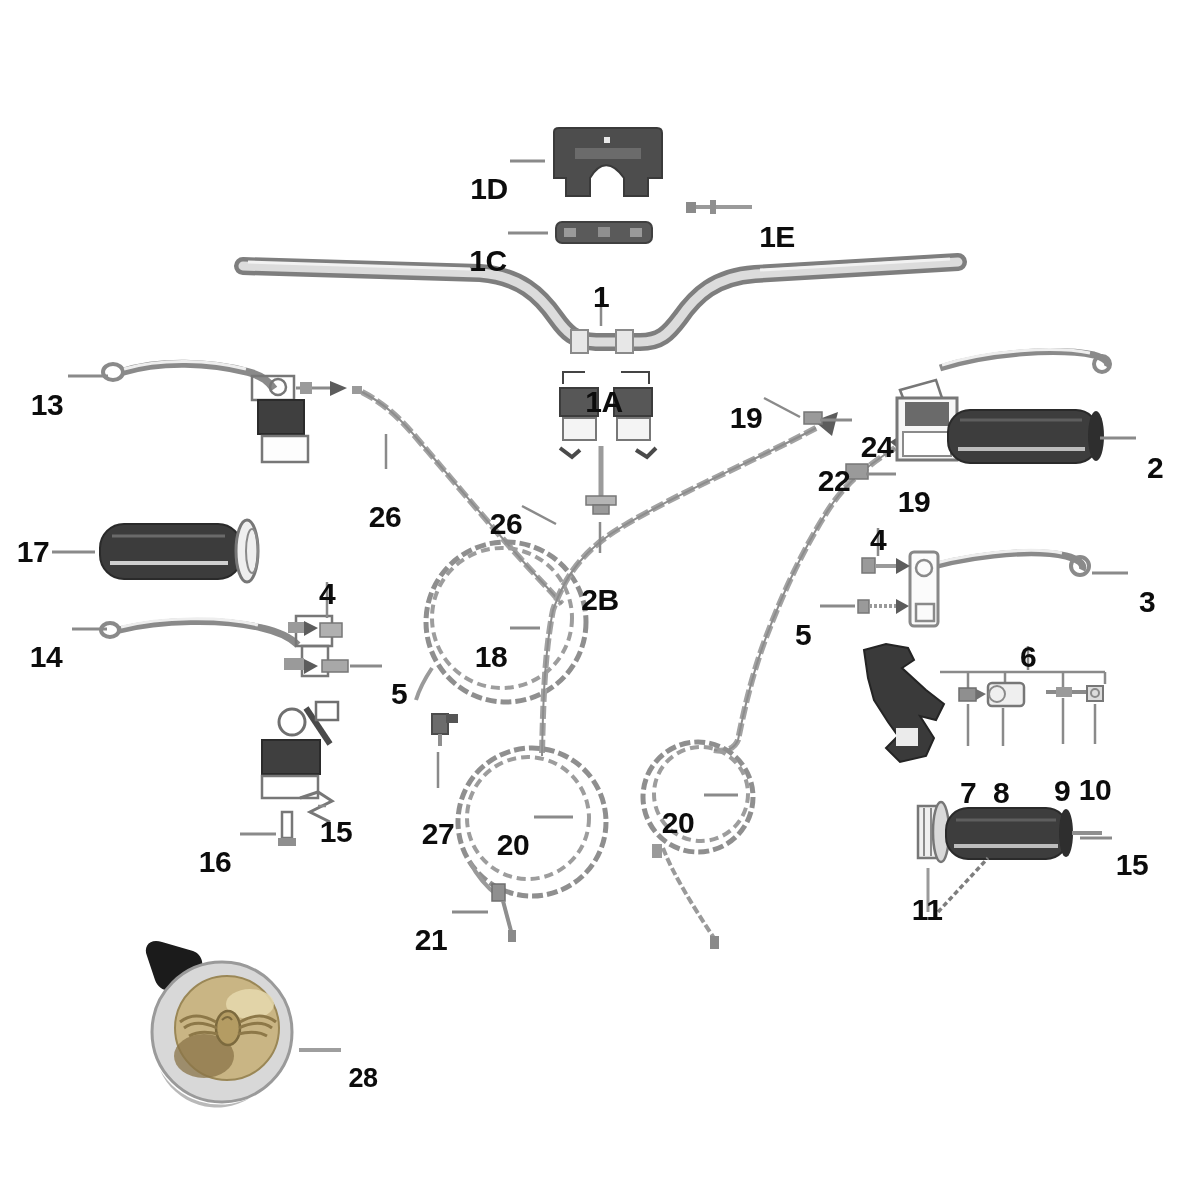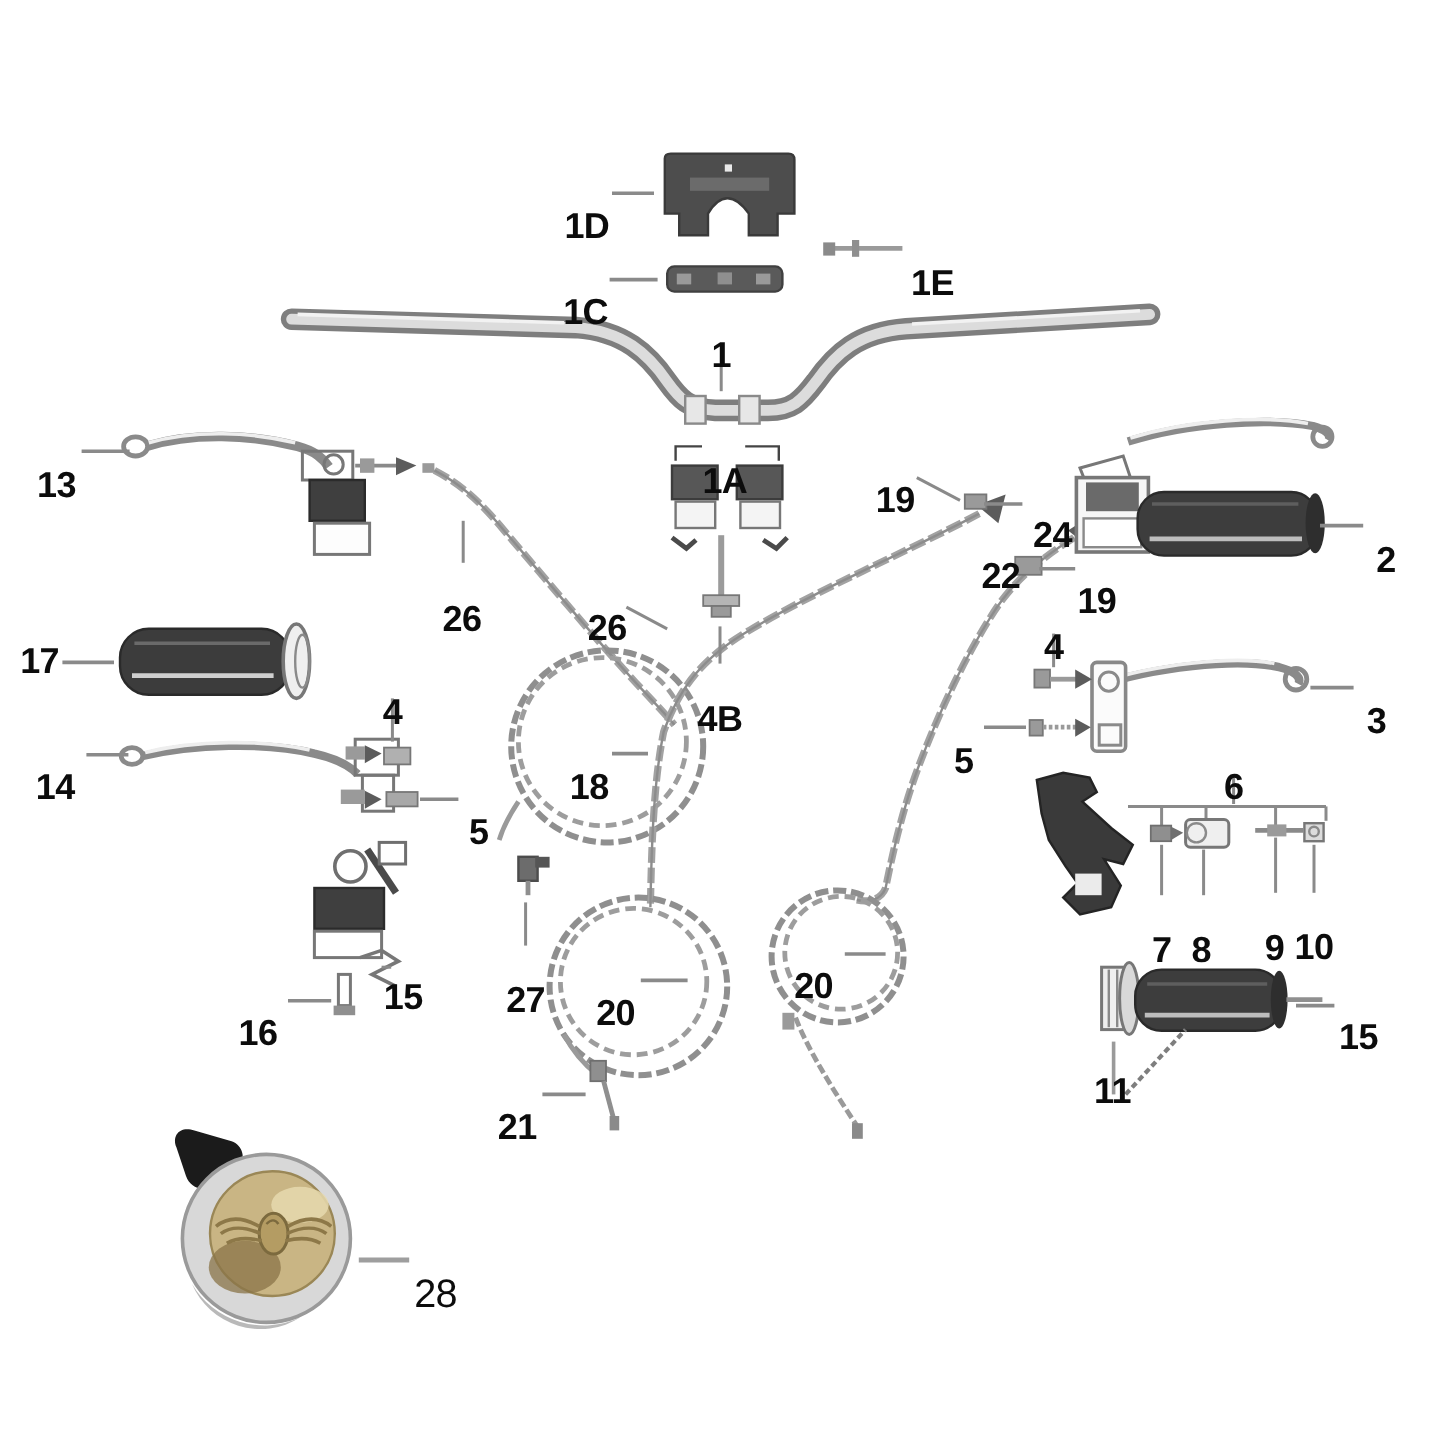--- a/index.html
+++ b/index.html
@@ -6,21 +6,21 @@
   .stage{
     position:relative;width:1200px;height:1200px;background:#ffffff;overflow:hidden;
     font-family:"Liberation Sans",sans-serif;
   }
   .art{position:absolute;left:0;top:0;}
   .lbl{
     position:absolute;transform:translate(-50%,-50%);
     font-size:30px;font-weight:700;color:#0c0c0c;line-height:1;
     white-space:nowrap;letter-spacing:-0.5px;margin-top:28px;
   }
-  .lbl.xl{font-size:33px;font-weight:400;}
+  .lbl.xl{font-size:27px;font-weight:700;}
 </style>
 </head>
 <body>
 
 <div class="stage">
 
 <svg class="art" width="1200" height="1200" viewBox="0 0 1200 1200">
 
   <g>
     <path d="M243,266 L480,273 C520,276 540,295 556,318 C566,332 574,341 596,342 L640,342 C660,342 668,334 680,318 C696,295 715,277 755,274 L958,262" fill="none" stroke="#7e7e7e" stroke-width="18" stroke-linecap="round"></path>
@@ -289,21 +289,21 @@
     <line x1="1080" y1="838" x2="1112" y2="838"></line>
     <line x1="299" y1="1050" x2="341" y2="1050" stroke="#9e9e9e" stroke-width="4"></line>
   </g>
 </svg>
 
 <div class="lbl" style="left:489px;top:161px">1D</div>
 <div class="lbl" style="left:777px;top:209px">1E</div>
 <div class="lbl" style="left:488px;top:233px">1C</div>
 <div class="lbl" style="left:601px;top:269px">1</div>
 <div class="lbl" style="left:604px;top:374px">1A</div>
-<div class="lbl" style="left:600px;top:572px">4B</div>
+<div class="lbl" style="left:600px;top:572px">2B</div>
 <div class="lbl" style="left:47px;top:377px">13</div>
 <div class="lbl" style="left:385px;top:489px">26</div>
 <div class="lbl" style="left:506px;top:496px">26</div>
 <div class="lbl" style="left:491px;top:629px">18</div>
 <div class="lbl" style="left:33px;top:524px">17</div>
 <div class="lbl" style="left:46px;top:629px">14</div>
 <div class="lbl" style="left:327px;top:566px">4</div>
 <div class="lbl" style="left:399px;top:666px">5</div>
 <div class="lbl" style="left:336px;top:804px">15</div>
 <div class="lbl" style="left:215px;top:834px">16</div>

